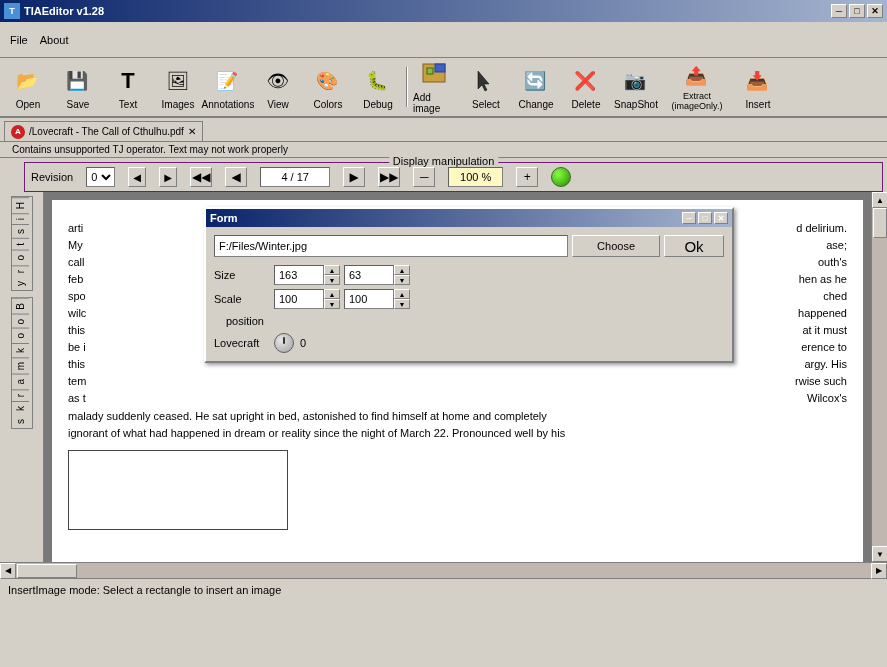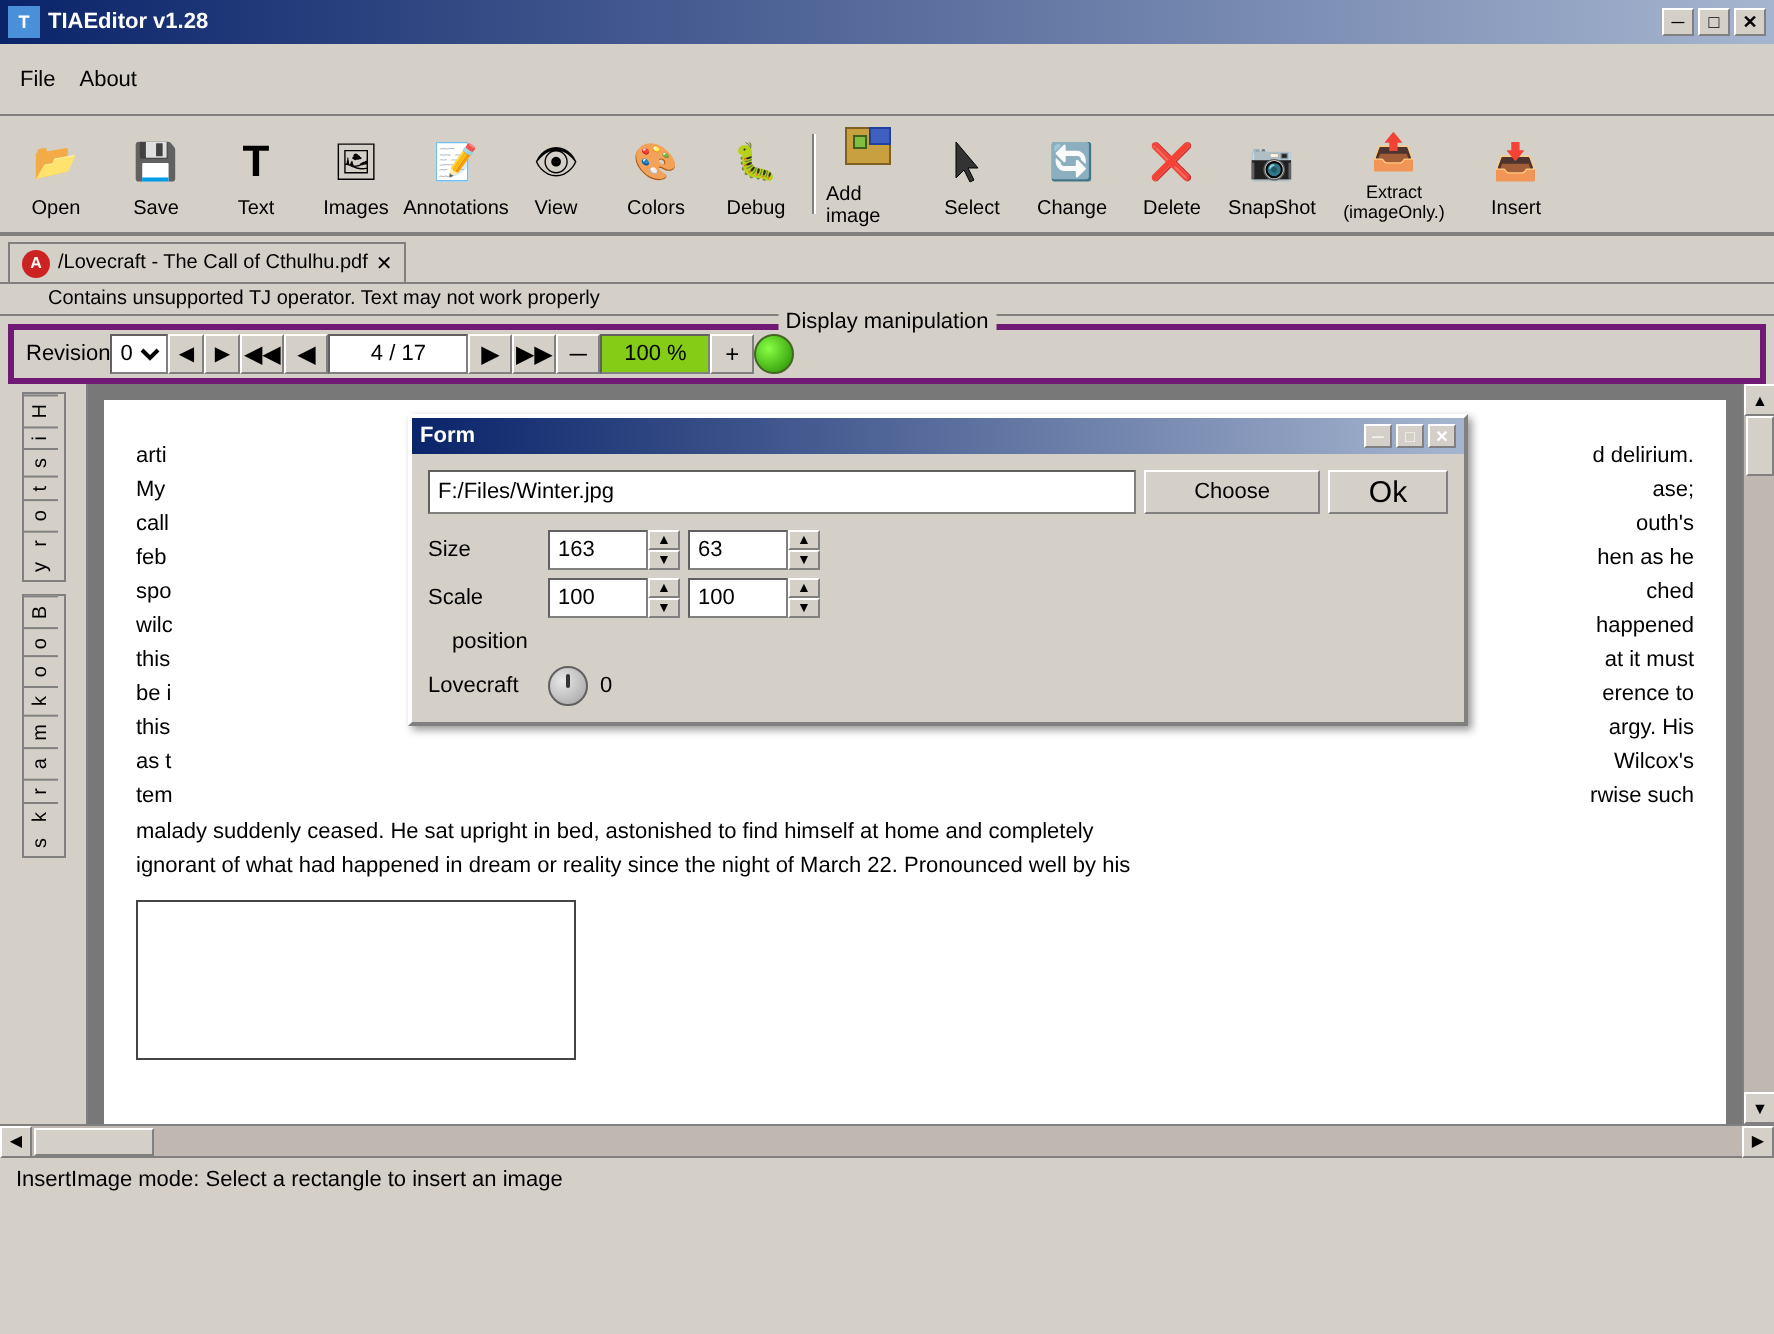--- a/index.html
+++ b/index.html
@@ -150,21 +150,21 @@
       font-weight: bold;
     }
     .doc-tab .close-x {
       font-size: 10px;
       cursor: pointer;
     }
 
     
     .warning-bar {
       background: #d4d0c8;
-      padding: 2px 24px;
+      padding: 2px 12px;
       font-size: 10px;
       color: #000;
       border-bottom: 1px solid #808080;
     }
     .manip-btn {
       width: 22px;
       height: 20px;
       background: #d4d0c8;
       border: 1px solid #808080;
       border-top-color: #fff;
@@ -181,21 +181,21 @@
       background: white;
       border: 1px solid #808080;
       border-top-color: #606060;
       border-left-color: #606060;
       text-align: center;
       font-size: 11px;
     }
     .zoom-input {
       width: 55px;
       height: 20px;
-      background: #84cc16;
+      background: #fef9c3;
       border: 1px solid #808080;
       border-top-color: #606060;
       border-left-color: #606060;
       text-align: center;
       font-size: 11px;
     }
     .rev-label {
       font-size: 11px;
     }
     .rev-select {
@@ -486,26 +486,27 @@
       border-left-color: #fff;
       cursor: pointer;
       font-size: 15px;
     }
 
     .display-manip-wrapper {
       position: relative;
       margin: 4px 4px 0 4px;
     }
     .display-manip-border {
-      border: 3px solid #701a75;
+      border: 1px solid #701a75;
       padding: 4px 6px;
       display: flex;
       align-items: center;
-      gap: 0;
+      gap: 13px;
       height: 30px;
+      margin-left: 20px;
     }
     .display-manip-title {
       position: absolute;
       top: -7px;
       left: 50%;
       transform: translateX(-50%);
       background: #d4d0c8;
       padding: 0 4px;
       font-size: 11px;
     }
@@ -720,26 +721,26 @@
         </p>
       <p style="display:flex;justify-content:space-between;">
           <span>be i</span>
           <span>erence to</span>
         </p>
       <p style="display:flex;justify-content:space-between;">
           <span>this</span>
           <span>argy. His</span>
         </p>
       <p style="display:flex;justify-content:space-between;">
+          <span>tem</span>
+          <span>rwise such</span>
+        </p>
+      <p style="display:flex;justify-content:space-between;">
           <span>as t</span>
           <span>Wilcox's</span>
-        </p>
-      <p style="display:flex;justify-content:space-between;">
-          <span>tem</span>
-          <span>rwise such</span>
         </p>
       <p>malady suddenly ceased. He sat upright in bed, astonished to find himself at home and completely</p>
       <p>ignorant of what had happened in dream or reality since the night of March 22. Pronounced well by his</p>
       <div class="insert-placeholder"></div>
     </div>
 
     <div class="modal-overlay">
       <div class="modal-dialog">
 
         <div class="modal-title-bar">

